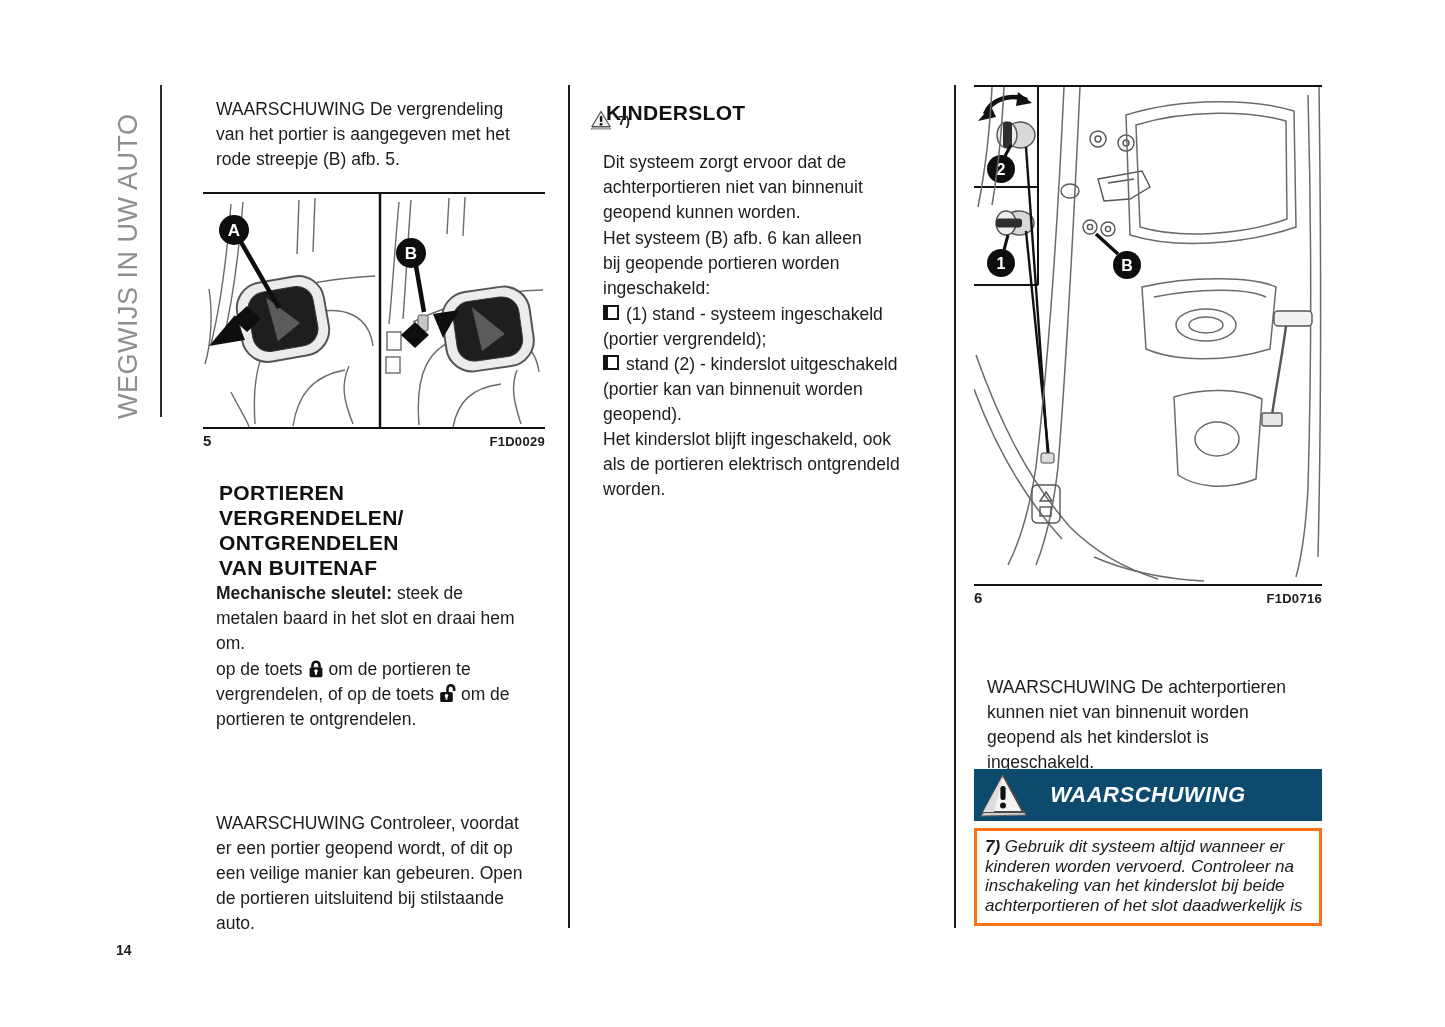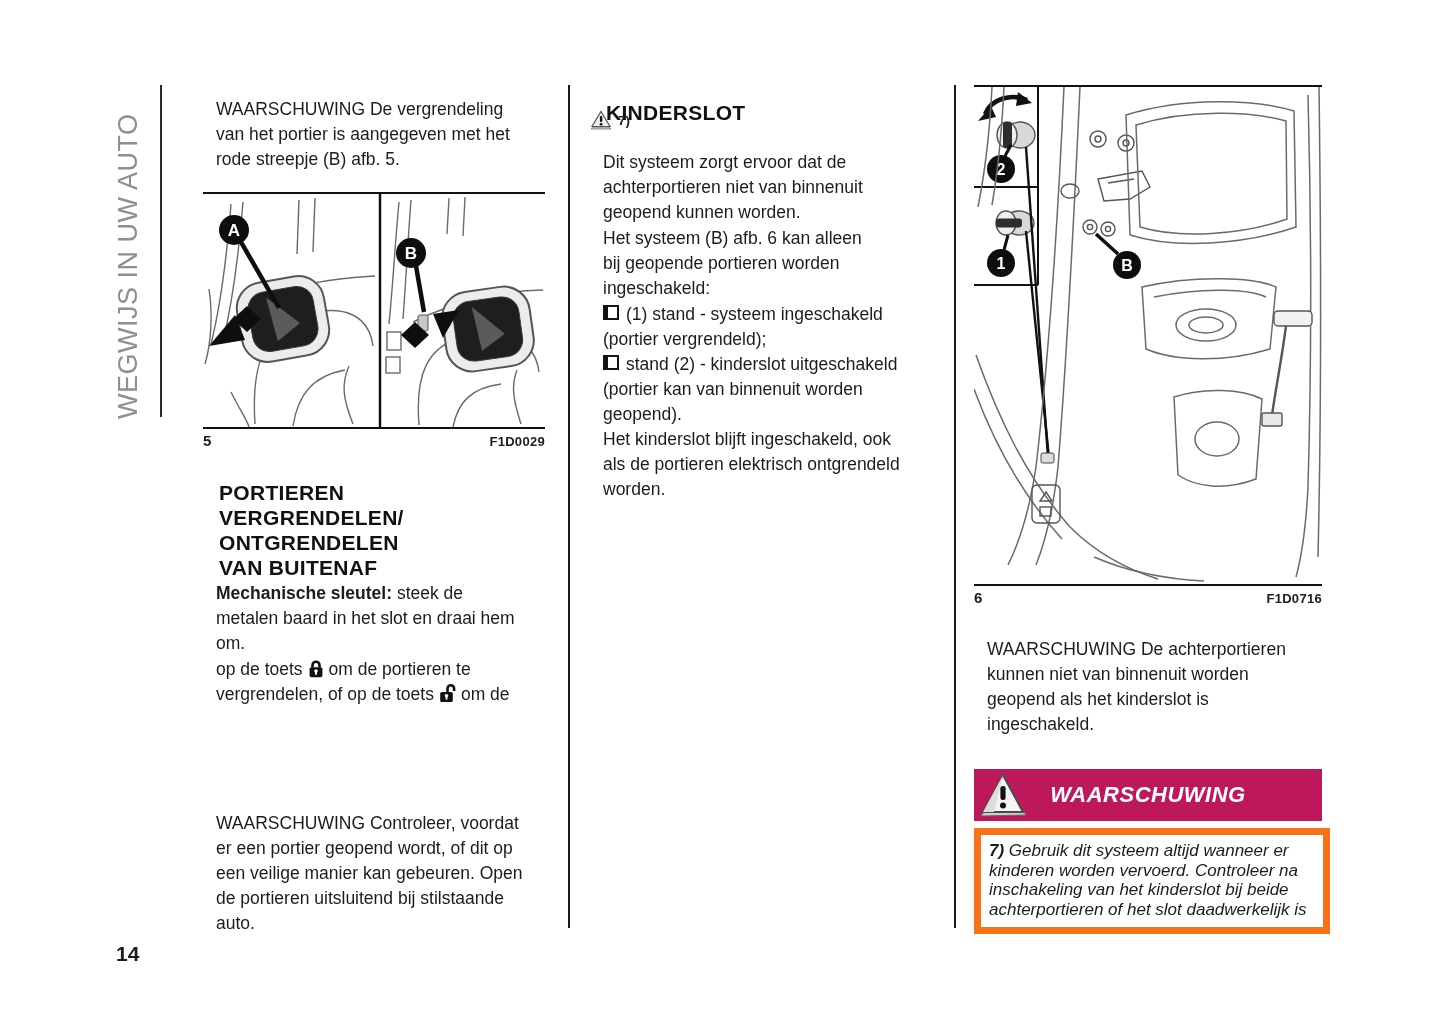--- a/index.html
+++ b/index.html
@@ -46,33 +46,33 @@
   .sq{display:inline-block;width:9px;height:11px;border:2px solid #141414;border-left:5px solid #141414;
       margin-right:7px;}
 
   
   .lk{vertical-align:-3px;margin:0 5px;}
 
   
   .noteref{display:flex;align-items:center;gap:6px;font-size:13.5px;font-weight:bold;}
 
   
-  .warnbar{position:absolute;left:0;width:348px;height:52px;background:#be185d;}
+  .warnbar{position:absolute;left:0;width:348px;height:52px;background:#0c4a6e;}
   .warnbar-label{
     text-align:center;line-height:52px;font-size:22px;font-weight:bold;font-style:italic;
     color:#ffffff;letter-spacing:.5px;
   }
   .warnbar svg{position:absolute;left:5px;top:3px;}
   .warnbox{
-    position:absolute;left:0;width:326px;border:7px solid #f97316;
+    position:absolute;left:0;width:326px;border:3px solid #f97316;
     padding:6px 8px 8px 8px;font-size:17px;line-height:19.6px;font-style:italic;
   }
   .warnbox .ref{font-weight:bold;}
 
-  .pagenum{position:absolute;left:116px;top:942px;font-size:21px;font-weight:bold;}
+  .pagenum{position:absolute;left:116px;top:942px;font-size:14px;font-weight:bold;}
 </style>
 </head>
 <body>
 
 <div class="page">
 
   <div class="sidebar-label">WEGWIJS IN UW AUTO</div>
   <div class="sidebar-rule"></div>
   <div class="divider d1"></div>
   <div class="divider d2"></div>
@@ -169,20 +169,21 @@
             <rect x="1.6" y="8.2" width="12.8" height="10" rx="1.6" fill="#111"></rect>
             <circle cx="8" cy="12" r="1.8" fill="#fff"></circle>
             <rect x="7.1" y="12.6" width="1.8" height="3.2" fill="#fff"></rect>
           </svg><span>om de portieren te</span></div>
       <div><span>vergrendelen, of op de toets</span><svg class="lk" width="17" height="20" viewBox="0 0 17 20">
             <path d="M8.5,9 V5.6 a3.3,3.3 0 0 1 6.6,0 V8" stroke="#111" stroke-width="2.6" fill="none"></path>
             <rect x="1.2" y="9" width="12.6" height="10" rx="1.6" fill="#111"></rect>
             <circle cx="7.5" cy="12.8" r="1.8" fill="#fff"></circle>
             <rect x="6.6" y="13.4" width="1.8" height="3.2" fill="#fff"></rect>
           </svg><span>om de</span></div>
+      <div>portieren te ontgrendelen.</div>
     </div>
 
     <p class="block body pre" style="top:798px">WAARSCHUWING Controleer, voordat
 er een portier geopend wordt, of dit op
 een veilige manier kan gebeuren. Open
 de portieren uitsluitend bij stilstaande
 auto.</p>
   </div>
 
   <div class="col col2">
@@ -305,21 +306,21 @@
           <rect x="288" y="326" width="20" height="13" rx="2" fill="#e8e8e8" stroke="#555" stroke-width="1.4"></rect>
         </g>
       </svg>
       <div class="fig-rule"></div>
       <figcaption class="fig-caption">
         <span class="fig-num">6</span>
         <span class="fig-code">F1D0716</span>
       </figcaption>
     </figure>
 
-    <p class="block body pre" style="top:624px">WAARSCHUWING De achterportieren
+    <p class="block body pre" style="top:662px">WAARSCHUWING De achterportieren
 kunnen niet van binnenuit worden
 geopend als het kinderslot is
 ingeschakeld.</p>
 
     <div class="warnbar" style="top:769px">
       <svg width="48" height="46" viewBox="0 0 48 46">
         <polygon points="7,37 43,37 47,43 2,44" fill="#cfcfcf" stroke="#666" stroke-width="1"></polygon>
         <polygon points="24,3 44,40 4,40" fill="#f4f4f4" stroke="#4a4a4a" stroke-width="2"></polygon>
         <polygon points="24,3 4,40 15,40" fill="#dcdcdc"></polygon>
         <rect x="21.4" y="14" width="5.2" height="14" rx="2.2" fill="#111"></rect>

